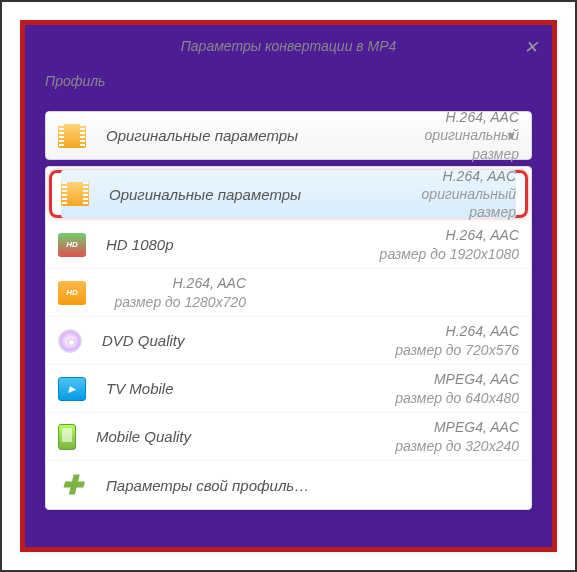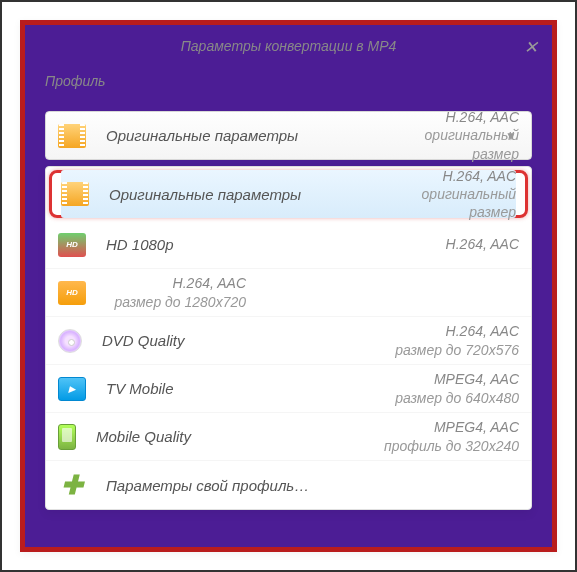--- a/index.html
+++ b/index.html
@@ -68,20 +68,21 @@
             <div>оригинальный размер</div>
           </div>
         </div>
       </div>
 
       <div class="option">
         <div class="icon hd1080">HD</div>
         <div class="name">HD 1080p</div>
         <div class="meta">
           <div class="codec">H.264, AAC</div>
+          <div>размер до 1920x1080</div>
         </div>
       </div>
 
       <div class="option">
         <div class="icon hd720">HD</div>
         <div class="meta">
           <div class="codec">H.264, AAC</div>
           <div>размер до 1280x720</div>
         </div>
       </div>
@@ -102,21 +103,21 @@
           <div class="codec">MPEG4, AAC</div>
           <div>размер до 640x480</div>
         </div>
       </div>
 
       <div class="option">
         <div class="icon mobile"></div>
         <div class="name">Mobile Quality</div>
         <div class="meta">
           <div class="codec">MPEG4, AAC</div>
-          <div>профиль до 320x240</div>
+          <div>размер до 320x240</div>
         </div>
       </div>
 
       <div class="option" style="border-bottom:none;">
         <div class="icon plus">✚</div>
         <div class="name">Параметры свой профиль…</div>
         <div class="meta"></div>
       </div>
 
     </div>

